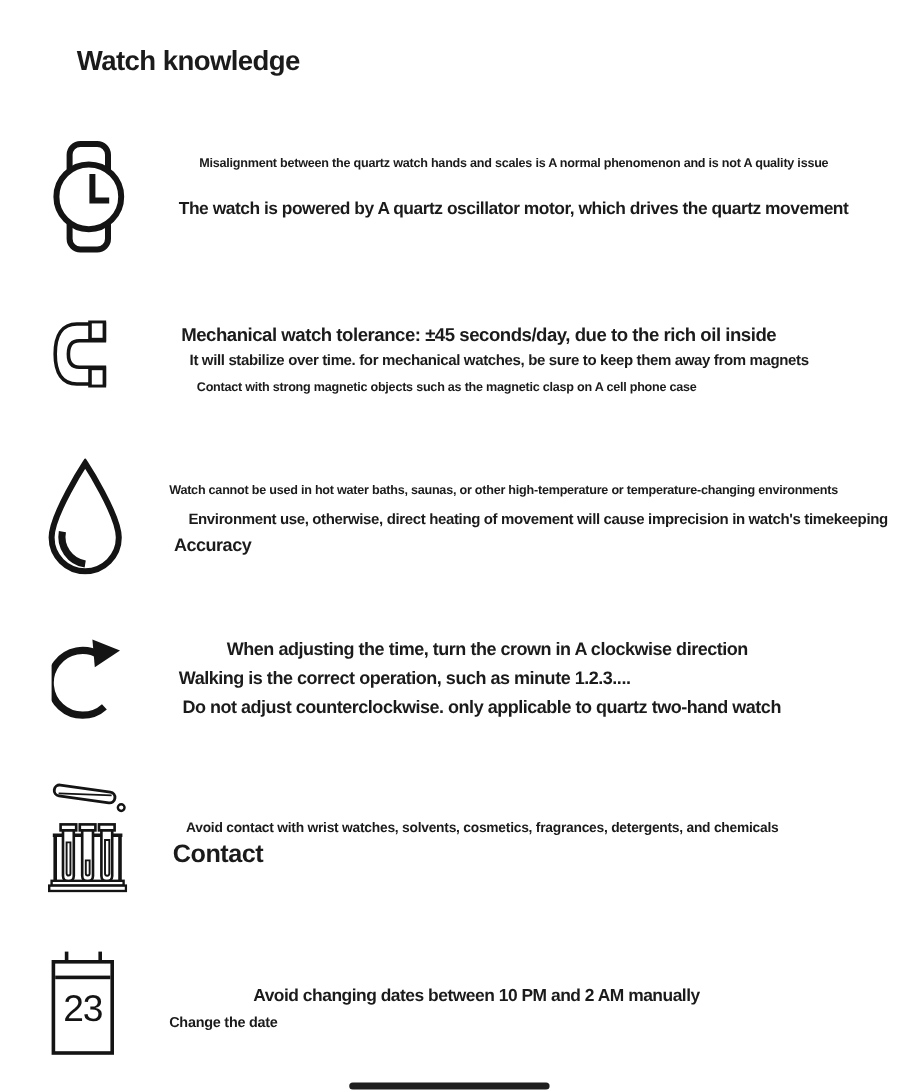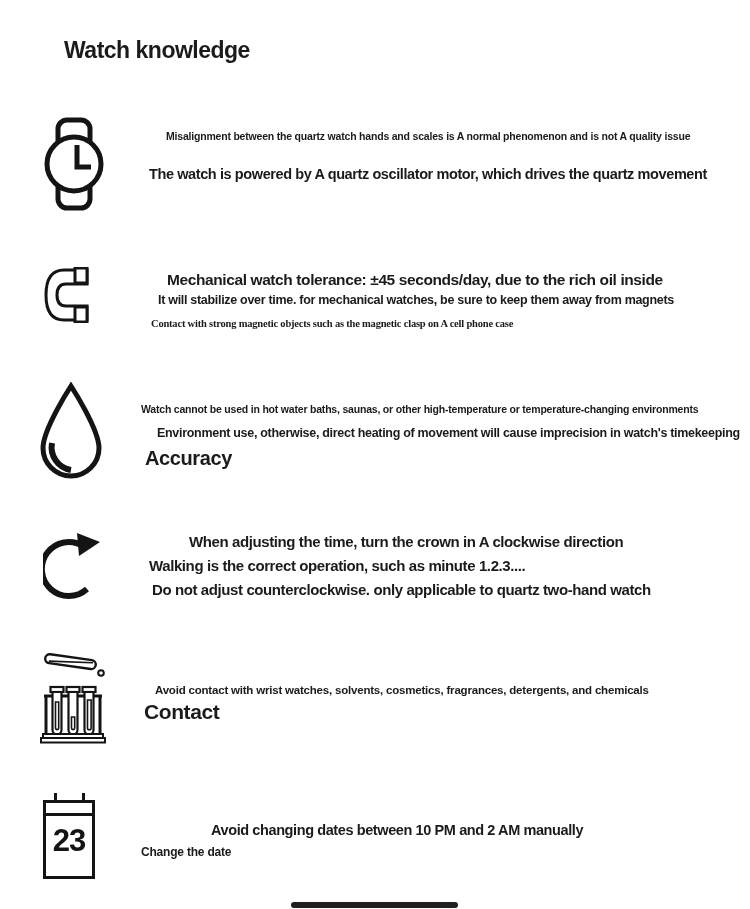--- a/index.html
+++ b/index.html
@@ -9,28 +9,28 @@
   }
   .line{position:absolute;white-space:nowrap;font-weight:bold;color:#1b1b1b;line-height:1.1;}
   .t-title{font-size:23px;letter-spacing:-0.5px;margin-left:24px;}
   .t10{font-size:10.5px;letter-spacing:-0.2px;}
   .t11{font-size:11.5px;letter-spacing:-0.2px;}
   .t12{font-size:12px;letter-spacing:-0.2px;}
   .t125{font-size:12.5px;letter-spacing:-0.3px;}
   .t14{font-size:14.5px;letter-spacing:-0.4px;text-align:center;}
   .t15{font-size:15px;letter-spacing:-0.4px;}
   .t155{font-size:15.5px;letter-spacing:-0.4px;}
-  .t19{font-size:20px;letter-spacing:-0.4px;}
+  .t19{font-size:15px;letter-spacing:-0.4px;}
   .t21{font-size:21px;letter-spacing:-0.4px;}
   .icon-box{position:absolute;}
   
   .cal-body{position:absolute;left:1px;top:7px;width:52px;height:79px;border:3px solid #141414;background:#fff;box-sizing:border-box;}
   .cal-header{position:absolute;left:0;top:0;width:100%;height:13px;border-bottom:3px solid #141414;box-sizing:border-box;}
   .cal-pin{position:absolute;top:0;width:3px;height:15px;background:#141414;}
-  .cal-num{position:absolute;left:0;top:22px;width:100%;text-align:center;font-size:31px;font-weight:700;letter-spacing:-1px;color:#141414;line-height:1;}
+  .cal-num{position:absolute;left:0;top:22px;width:100%;text-align:center;font-size:31px;font-weight:400;letter-spacing:-1px;color:#141414;line-height:1;}
   .home-bar{position:absolute;left:291px;top:902px;width:167px;height:6px;border-radius:3px;background:#1f1f1f;}
 </style>
 </head>
 <body>
 
 <div id="page">
 
   <div class="line t-title" style="left:40px;top:38px;">Watch knowledge</div>
 
   <div class="icon-box" style="left:44px;top:117px;width:60px;height:94px;">
@@ -43,23 +43,23 @@
   <div class="line t10" style="left:166px;top:131px;">Misalignment between the quartz watch hands and scales is A normal phenomenon and is not A quality issue</div>
   <div class="line t14" style="left:149px;top:167px;">The watch is powered by A quartz oscillator motor, which drives the quartz movement</div>
 
   <div class="icon-box" style="left:44px;top:267px;width:45px;height:56px;">
     <svg width="45" height="56" viewBox="0 0 45 56">
       <path d="M43 3 H20 C8 3 2 12 2 28 C2 44 8 53 20 53 H43 V39 H22 C16 39 13 35 13 28 C13 21 16 17 22 17 H43 Z" fill="#fff" stroke="#141414" stroke-width="3"></path>
       <rect x="31" y="1" width="12" height="15" fill="#fff" stroke="#141414" stroke-width="3"></rect>
       <rect x="31" y="40" width="12" height="15" fill="#fff" stroke="#141414" stroke-width="3"></rect>
     </svg>
   </div>
-  <div class="line t155" style="left:151px;top:271px;margin-left:16px;">Mechanical watch tolerance: ±45 seconds/day, due to the rich oil inside</div>
+  <div class="line t155" style="left:151px;top:271px;">Mechanical watch tolerance: ±45 seconds/day, due to the rich oil inside</div>
   <div class="line t125" style="left:158px;top:294px;">It will stabilize over time. for mechanical watches, be sure to keep them away from magnets</div>
-  <div class="line t10" style="left:151px;top:318px;font-family:Liberation Serif, serif;">Contact with strong magnetic objects such as the magnetic clasp on A cell phone case</div>
+  <div class="line t10" style="left:164px;top:318px;">Contact with strong magnetic objects such as the magnetic clasp on A cell phone case</div>
 
   <div class="icon-box" style="left:40px;top:382px;width:62px;height:97px;">
     <svg width="62" height="97" viewBox="0 0 62 97">
       <path d="M31 4 C31 4 59 47 59 66 A28 28 0 1 1 3 66 C3 47 31 4 31 4 Z" fill="#fff" stroke="#141414" stroke-width="5"></path>
       <path d="M12 61 A23 23 0 0 0 31 88" fill="none" stroke="#141414" stroke-width="6"></path>
     </svg>
   </div>
   <div class="line t10" style="left:141px;top:404px;">Watch cannot be used in hot water baths, saunas, or other high-temperature or temperature-changing environments</div>
   <div class="line t125" style="left:157px;top:427px;">Environment use, otherwise, direct heating of movement will cause imprecision in watch's timekeeping</div>
   <div class="line t19" style="left:145px;top:447px;">Accuracy</div>

